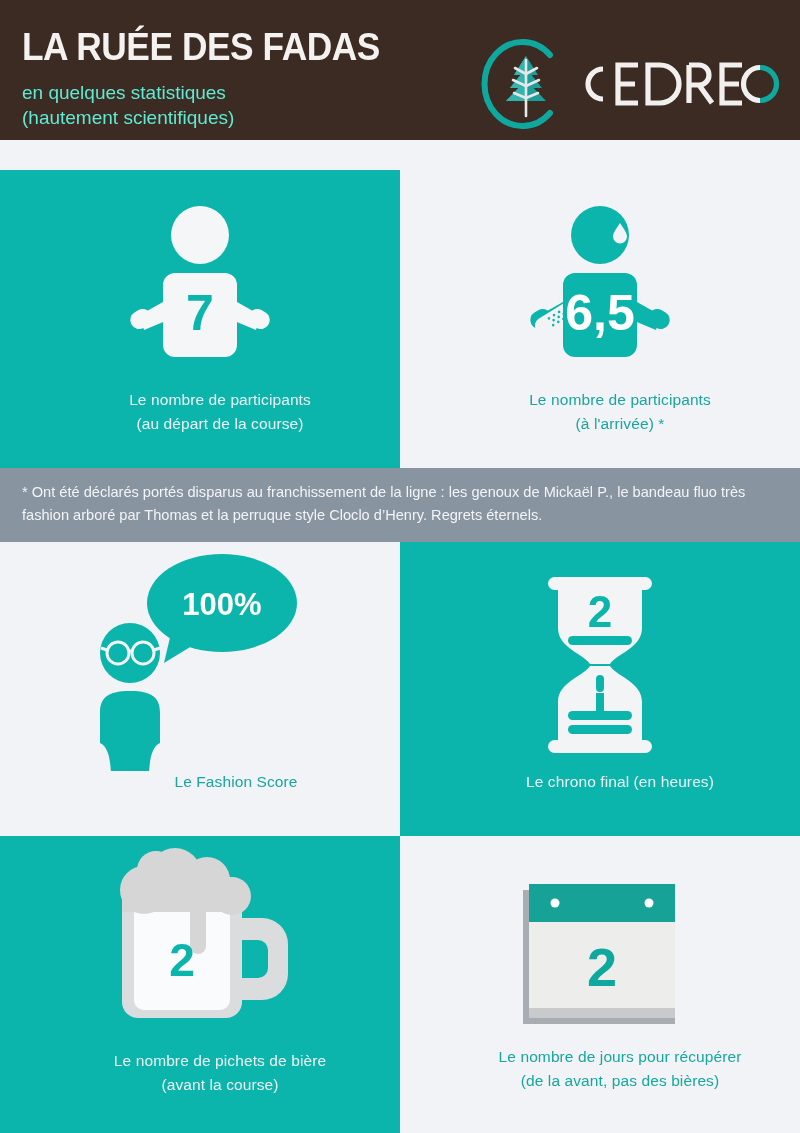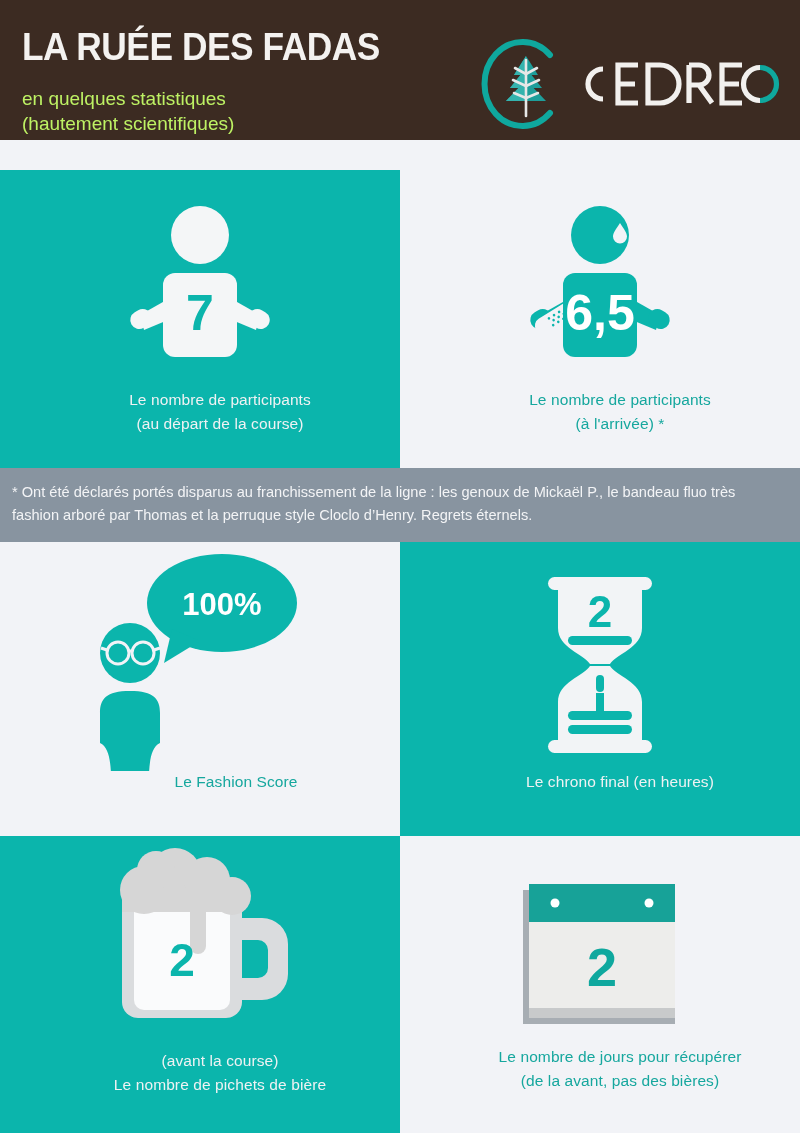--- a/index.html
+++ b/index.html
@@ -33,24 +33,24 @@
     font-weight: bold;
     letter-spacing: -0.5px;
     color: #F4F2F0;
     font-family: "Liberation Sans", sans-serif;
     transform: scaleX(0.93);
     transform-origin: left top;
     white-space: nowrap;
   }
   .header-sub {
     position: absolute;
-    left: 22px; top: 86px;
+    left: 22px; top: 80px;
     font-size: 19px;
     line-height: 25px;
-    color: #bef264;
+    color: #5eead4;
     white-space: nowrap;
   }
 
   
   .logo {
     position: absolute;
     left: 480px; top: 38px;
     width: 300px; height: 92px;
   }
   .logo-mark {
@@ -100,21 +100,21 @@
   .cap-on-teal  { color: #EFF2F3; }
   .cap-on-light { color: #16A79E; }
 
   
   .footnote {
     position: absolute;
     left: 0; top: 468px;
     width: 800px; height: 74px;
     background: #8894A0;
     box-sizing: border-box;
-    padding: 13px 22px 0 12px;
+    padding: 13px 22px 0 22px;
     color: #F3F4F6;
     font-size: 14.6px;
     line-height: 23px;
   }
 </style>
 </head>
 <body>
 
 <div class="infographic">
 
@@ -300,22 +300,22 @@
           <circle cx="142" cy="48" r="19"></circle>
           <circle cx="66" cy="22" r="19"></circle>
           <rect x="32" y="40" width="120" height="24"></rect>
 
           <path d="M100 58 h16 v40 a8 8 0 0 1 -16 0 z"></path>
         </g>
         <text x="92" y="128" text-anchor="middle" fill="#0BB5AC" font-family="Liberation Sans, sans-serif" font-size="46" font-weight="bold">2</text>
       </svg>
     </div>
     <div class="panel-caption cap-on-teal" style="top:213px;">
+      <div>Le nombre de pichets de bière</div>
       <div>(avant la course)</div>
-      <div>Le nombre de pichets de bière</div>
     </div>
   </div>
 
   <div class="panel light p6">
     <div class="panel-art" style="top:42px; height:160px;">
       <svg width="170" height="160" viewBox="0 0 170 160">
 
         <rect x="8" y="12" width="152" height="134" fill="#A7ADB3"></rect>
 
         <rect x="14" y="6" width="146" height="38" fill="#17A298"></rect>

